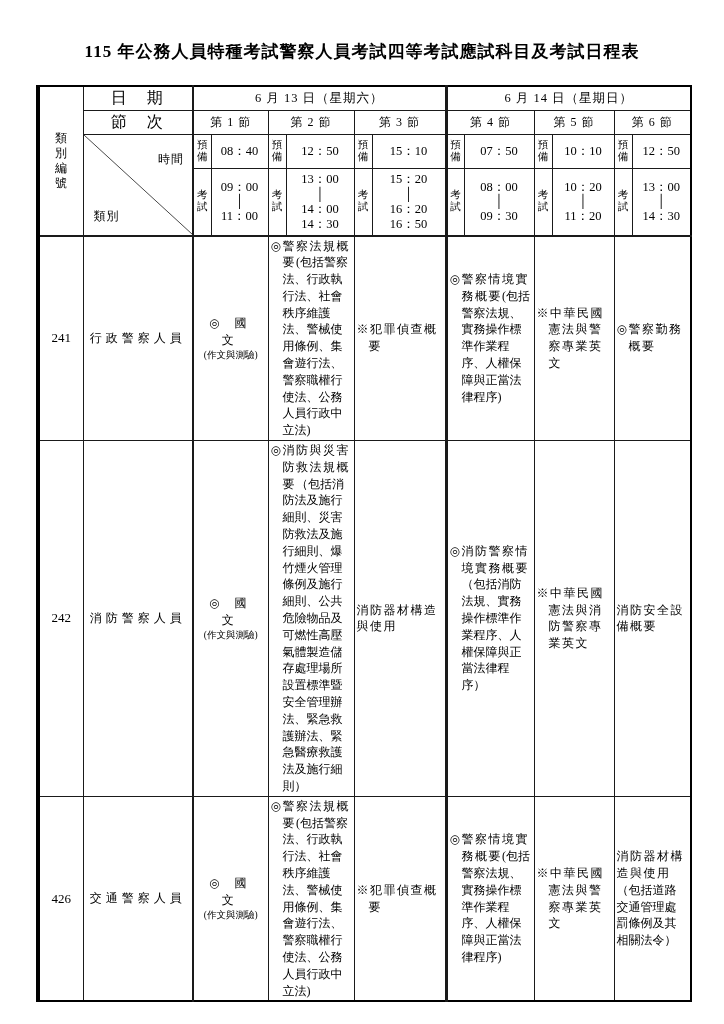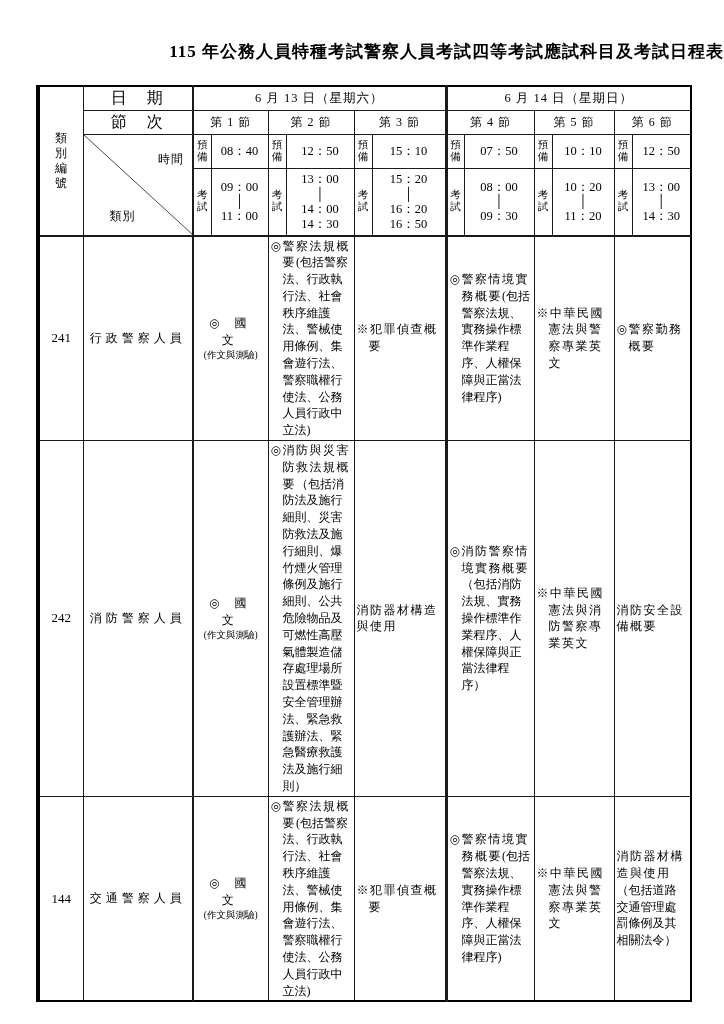--- a/index.html
+++ b/index.html
@@ -7,21 +7,21 @@
   .page{
     position:relative;
     width:724px;height:1024px;
     background:#ffffff;
     font-family:"Liberation Serif","DejaVu Serif",serif;
     color:#000;
     overflow:hidden;
   }
   .title{
     position:absolute;top:40px;left:0;right:0;
-    text-align:right;
+    text-align:center;
     font-size:17px;font-weight:bold;letter-spacing:1px;
   }
   table.sched{
     position:absolute;top:85px;left:36px;
     border-collapse:collapse;
     table-layout:fixed;
     width:654px;
     font-size:12px;
   }
   table.sched td{
@@ -42,21 +42,21 @@
   .plabel .vtext{font-size:10.5px;line-height:1.15;}
   .tcell{font-size:12.5px;letter-spacing:0;}
   .pre{white-space:pre-line;line-height:1.18;}
   .dayhead{font-size:12.5px;letter-spacing:1px;}
   .sesshead{font-size:12px;letter-spacing:1px;}
   .code{font-size:13px;}
   .cat{font-size:12px;letter-spacing:4px;}
   .diag{position:relative;padding:0;}
   .diag svg{position:absolute;top:0;left:0;width:100%;height:100%;}
   .diag .tr-lab{position:absolute;top:16px;right:8px;font-size:12px;letter-spacing:1px;}
-  .diag .bl-lab{position:absolute;bottom:10px;left:26px;font-size:12px;letter-spacing:1px;}
+  .diag .bl-lab{position:absolute;bottom:10px;left:10px;font-size:12px;letter-spacing:1px;}
   .subj{padding:2px 3px;}
   .subj .inner{display:block;line-height:1.4;}
   .subj .main{font-size:12px;letter-spacing:1.5px;}
   .subj .note{font-size:12px;letter-spacing:0;line-height:1.35;}
   .c-flow .inner{text-align:left;padding-left:12px;text-indent:-12px;}
   .c-plain .inner{text-align:left;}
   .c-stack .inner{text-align:center;}
   .c-stack .main{display:block;letter-spacing:6px;}
   .c-stack .note{display:block;font-size:9.5px;letter-spacing:0;}
 </style>
@@ -202,21 +202,21 @@
       </td>
       <td class="subj c-flow" colspan="2">
         <span class="inner"><span class="main">※中華民國憲法與消防警察專業英文</span><span class="note"></span></span>
       </td>
       <td class="subj c-plain" colspan="2">
         <span class="inner"><span class="main">消防安全設備概要</span><span class="note"></span></span>
       </td>
     </tr>
 
     <tr class="rb3">
-      <td class="code">144</td>
+      <td class="code">426</td>
       <td class="cat">交通警察人員</td>
       <td class="subj c-stack bl2" colspan="2">
         <span class="inner">
               <span class="main">◎ 國　文</span>
               <span class="note">(作文與測驗)</span>
             </span>
       </td>
       <td class="subj c-flow" colspan="2">
         <span class="inner"><span class="main">◎警察法規概要</span><span class="note">(包括警察法、行政執行法、社會秩序維護法、警械使用條例、集會遊行法、警察職權行使法、公務人員行政中立法)</span></span>
       </td>

